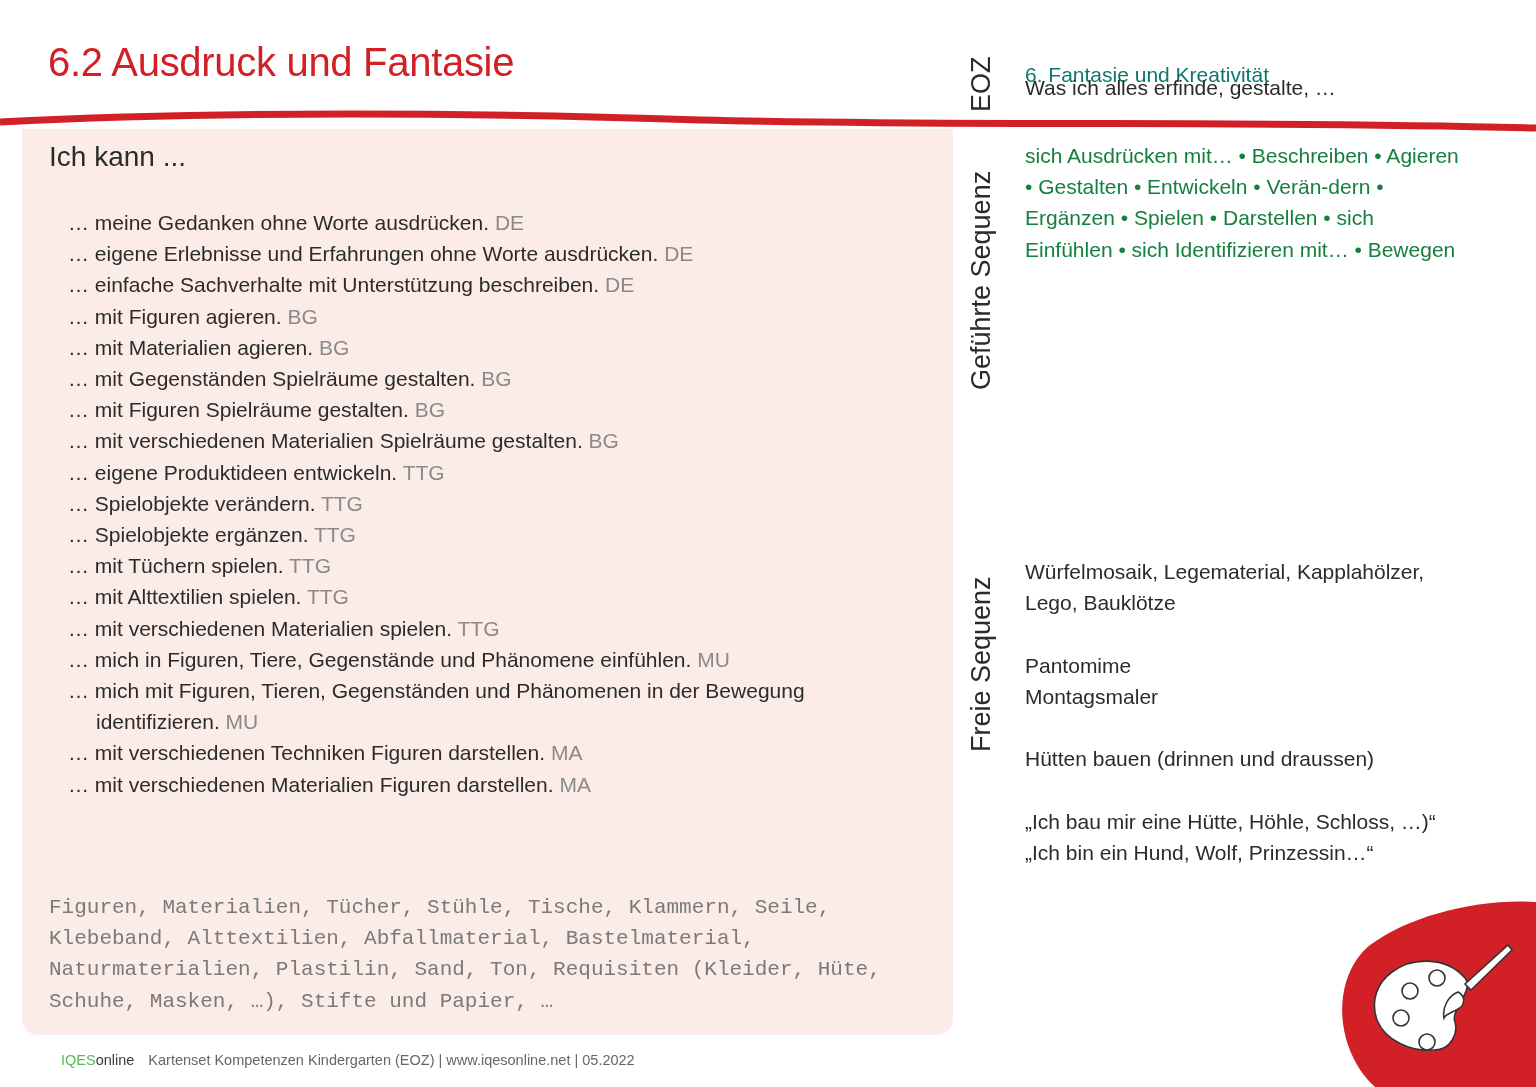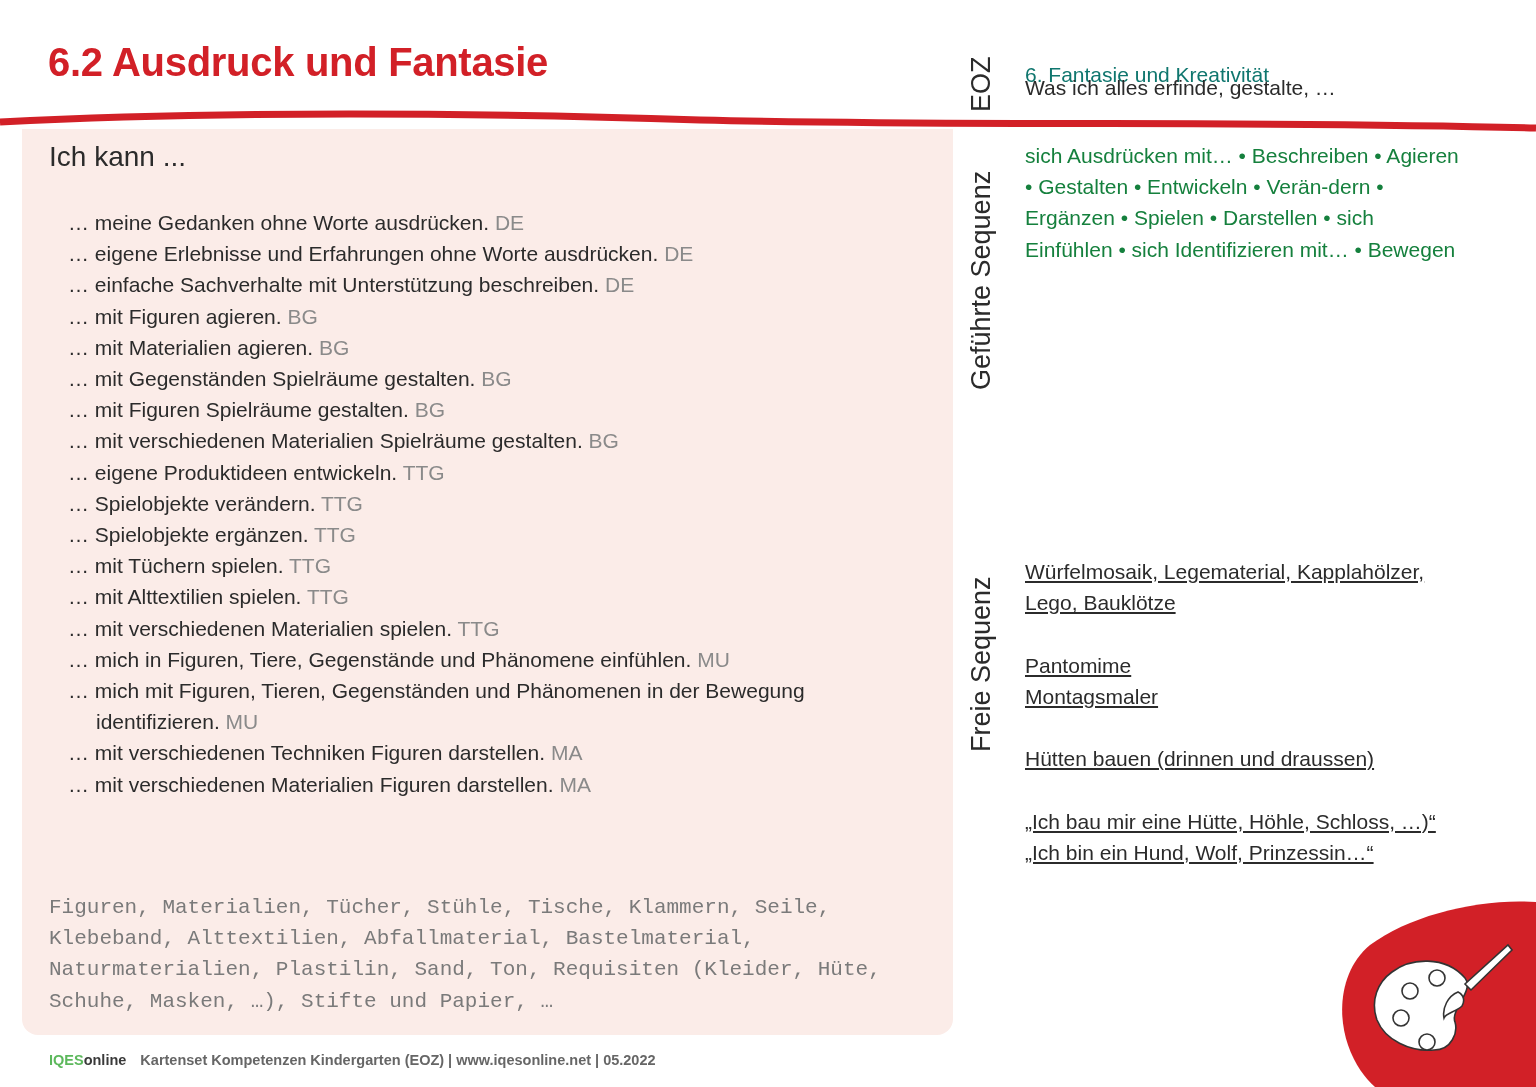--- a/index.html
+++ b/index.html
@@ -4,21 +4,21 @@
 <style>
   html, body { margin: 0; padding: 0; }
   body {
     width: 1536px; height: 1087px; position: relative; overflow: hidden;
     background: #ffffff;
     font-family: "Liberation Sans", "DejaVu Sans", sans-serif;
     color: #2b2b2b;
   }
   .page-title {
     position: absolute; left: 48px; top: 40px;
-    font-size: 40px; color: #d22027; font-weight: bold; letter-spacing: -0.3px;
+    font-size: 40px; color: #d22027; font-weight: normal; letter-spacing: -0.3px;
     margin: 0;
   }
   .red-line { position: absolute; left: 0; top: 100px; width: 1536px; height: 40px; }
   .panel {
     position: absolute; left: 22px; top: 129px; width: 931px; height: 906px;
     background: #fbece8; border-radius: 0 0 16px 16px;
   }
   .ich-kann {
     position: absolute; left: 49px; top: 141px; font-size: 28px; color: #2b2b2b;
   }
@@ -39,23 +39,23 @@
   .eoz { left: 966px; top: 50px; height: 62px; text-align: left; }
   .guided-label { left: 966px; top: 144px; height: 246px; }
   .free-label { left: 966px; top: 562px; height: 190px; }
   .cat-title { position: absolute; left: 1025px; top: 47px; font-size: 21px; color: #0f766e; margin-top: 16px; }
   .cat-sub { position: absolute; left: 1025px; top: 76px; font-size: 21px; color: #2b2b2b; }
   .guided-text {
     position: absolute; left: 1025px; top: 140px; width: 440px;
     font-size: 21px; line-height: 31.2px; color: #15803d;
   }
   .free-block { position: absolute; left: 1025px; top: 556px; width: 470px; font-size: 21px; line-height: 31.2px; }
-  .free-block p { margin: 0 0 31.2px 0; text-decoration: underline; }
+  .free-block p { margin: 0 0 31.2px 0; }
   .blob { position: absolute; left: 1330px; top: 900px; width: 206px; height: 187px; }
-  .footer { position: absolute; left: 49px; top: 1052px; font-size: 14.5px; color: #666; white-space: nowrap; font-weight: bold; }
+  .footer { position: absolute; left: 61px; top: 1052px; font-size: 14.5px; color: #666; white-space: nowrap; }
   .footer .logo-iqes { color: #5cb85c; }
   .footer .logo-online { color: #3a3a3a; margin-right: 14px; }
 </style>
 </head>
 <body>
 
 <h1 class="page-title">6.2 Ausdruck und Fantasie</h1>
 
 <svg class="red-line" viewBox="0 0 1536 40" preserveAspectRatio="none">
   <path d="M0,22 C200,12 450,12 700,20 C1000,27 1250,20 1536,28" stroke="#d22027" stroke-width="7" fill="none"></path>

